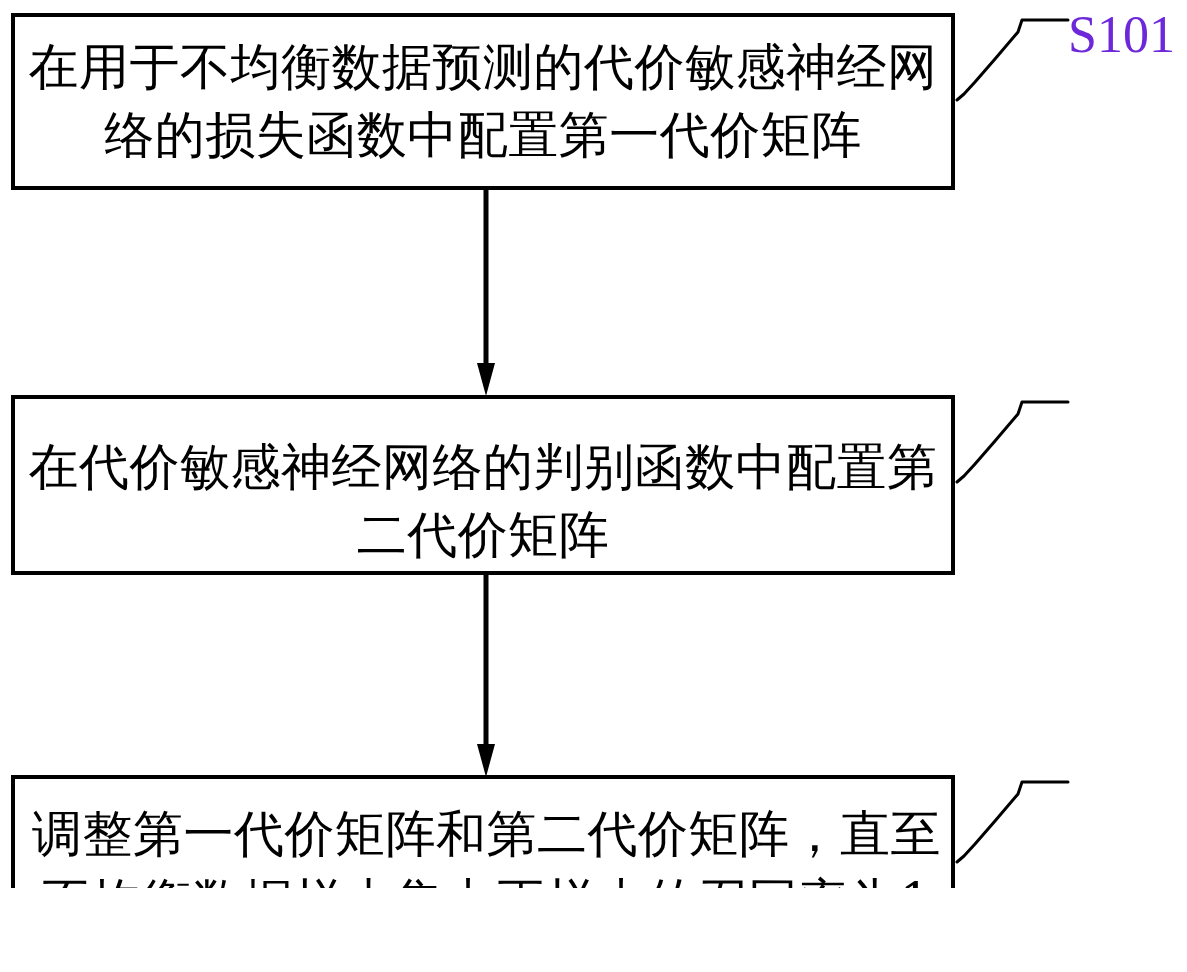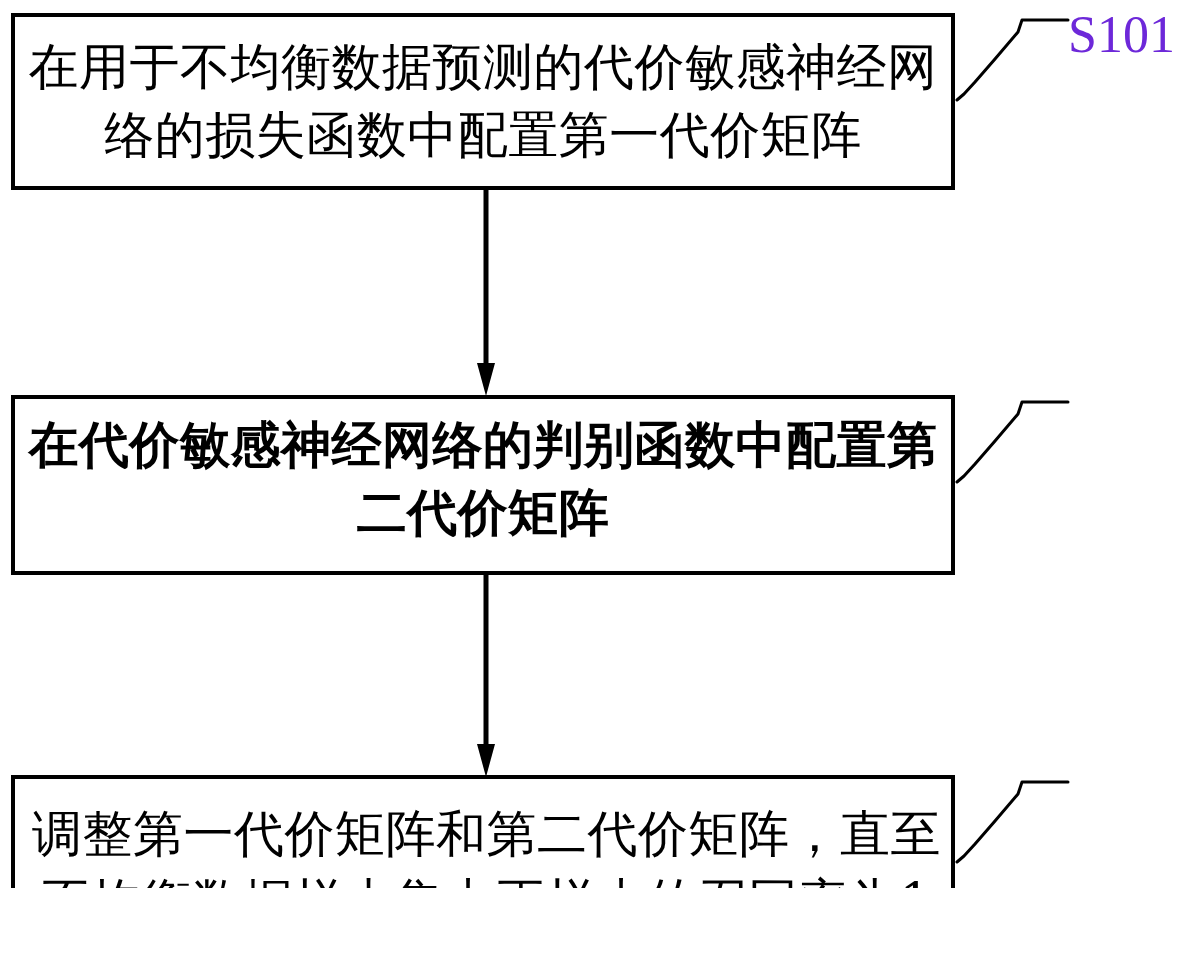--- a/index.html
+++ b/index.html
@@ -36,21 +36,21 @@
     right: 0;
     text-align: center;
     color: #000000;
     font-family: "DejaVu Serif", "Liberation Serif", serif;
     font-size: 50px;
     line-height: 68px;
     letter-spacing: 0.5px;
     white-space: pre-line;
   }
   #step-box-1 .step-text { top: 16px; }
-  #step-box-2 .step-text { top: 12px; font-weight: bold; }
+  #step-box-2 .step-text { top: 34px; }
   #step-box-3 .step-text { top: 21px; margin-left: 7px; }
 
   
   .connector {
     position: absolute;
     left: 477px;
     width: 18px;
   }
   #connector-1 { top: 188px; height: 208px; }
   #connector-2 { top: 573px; height: 204px; }

